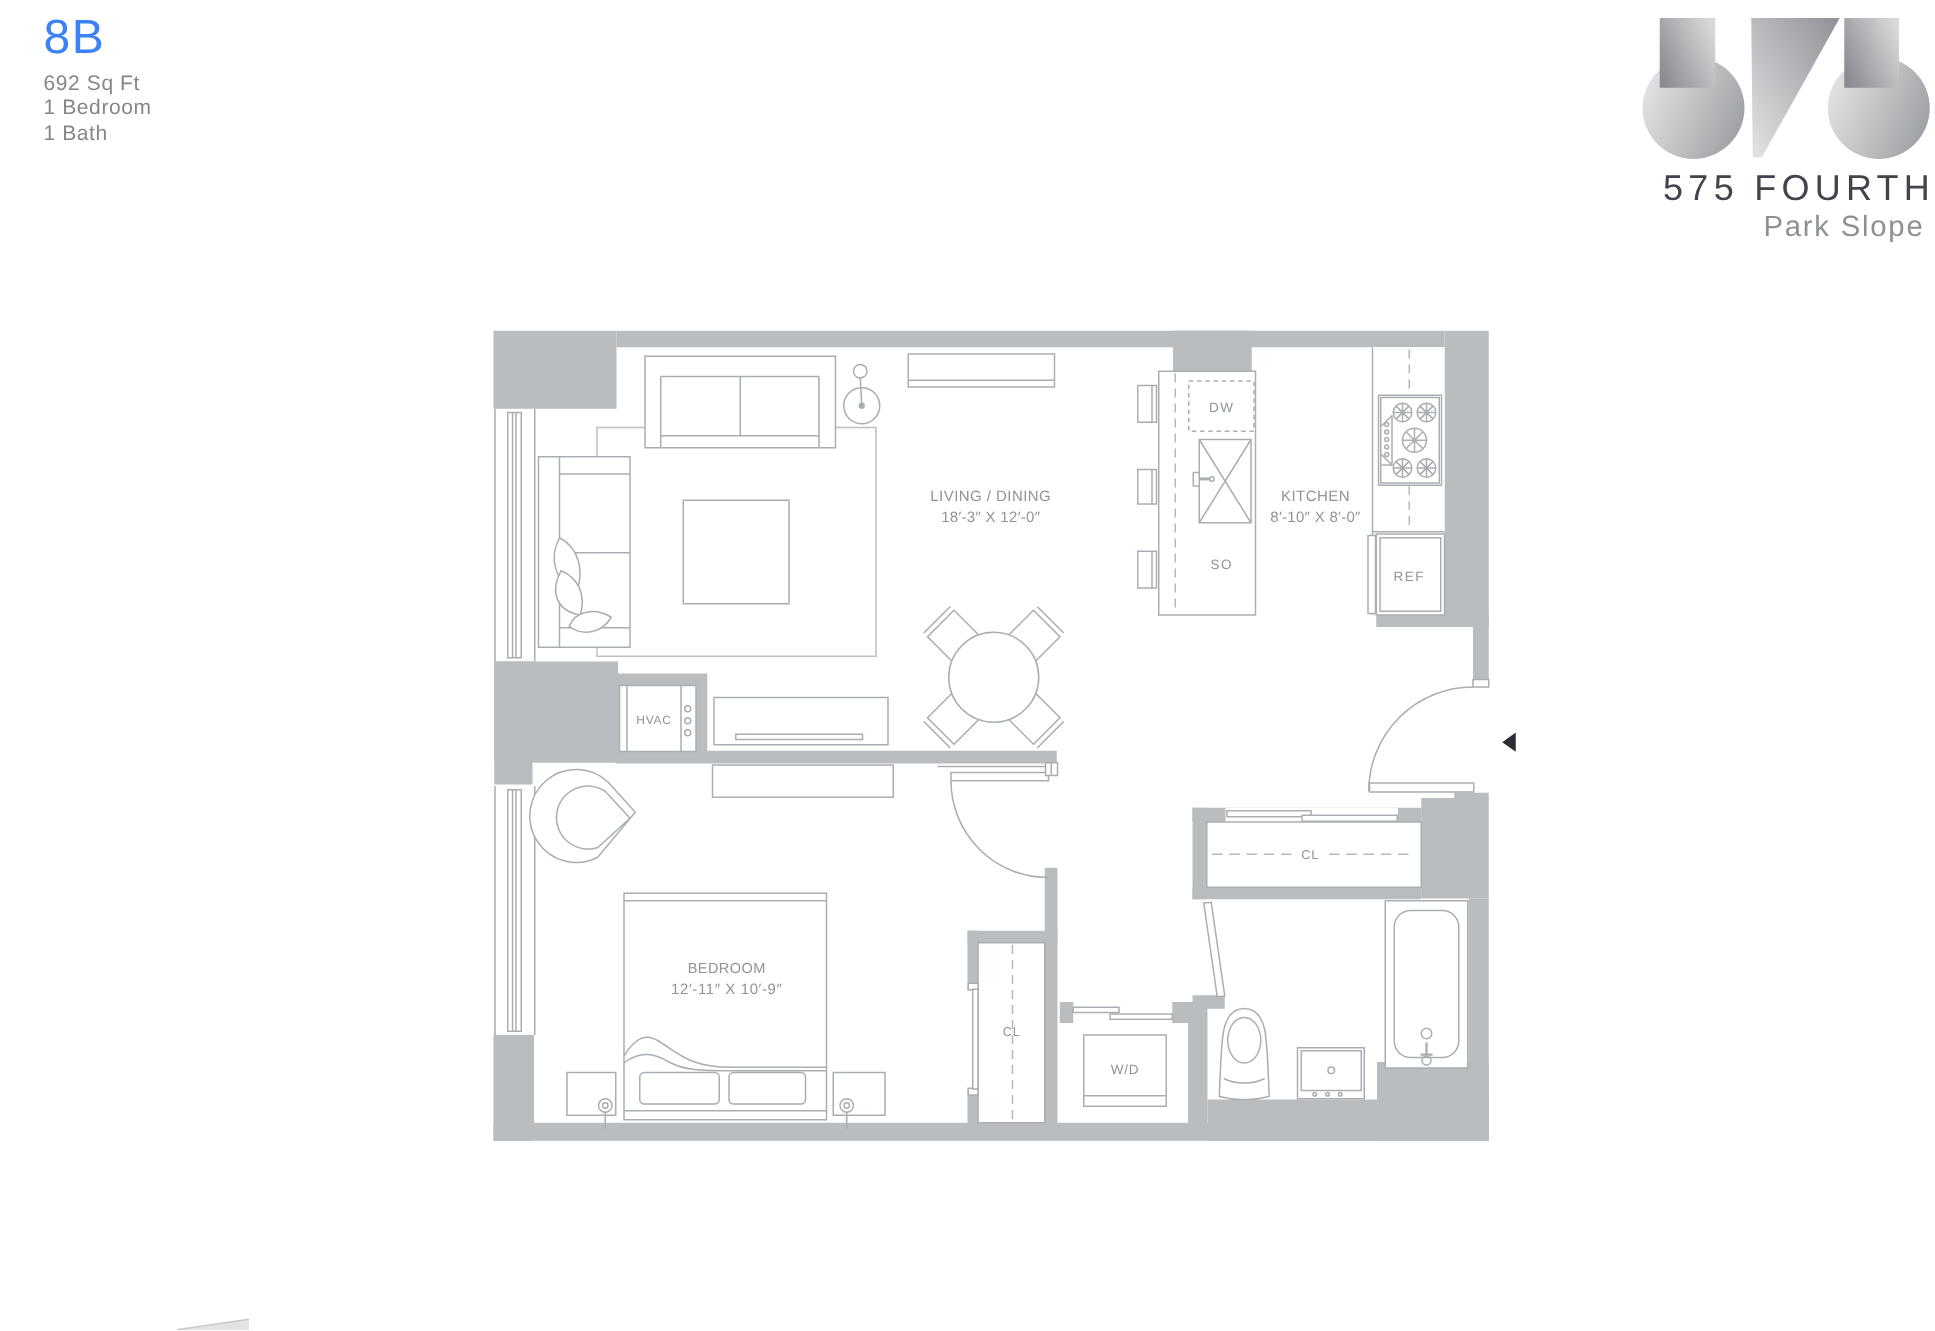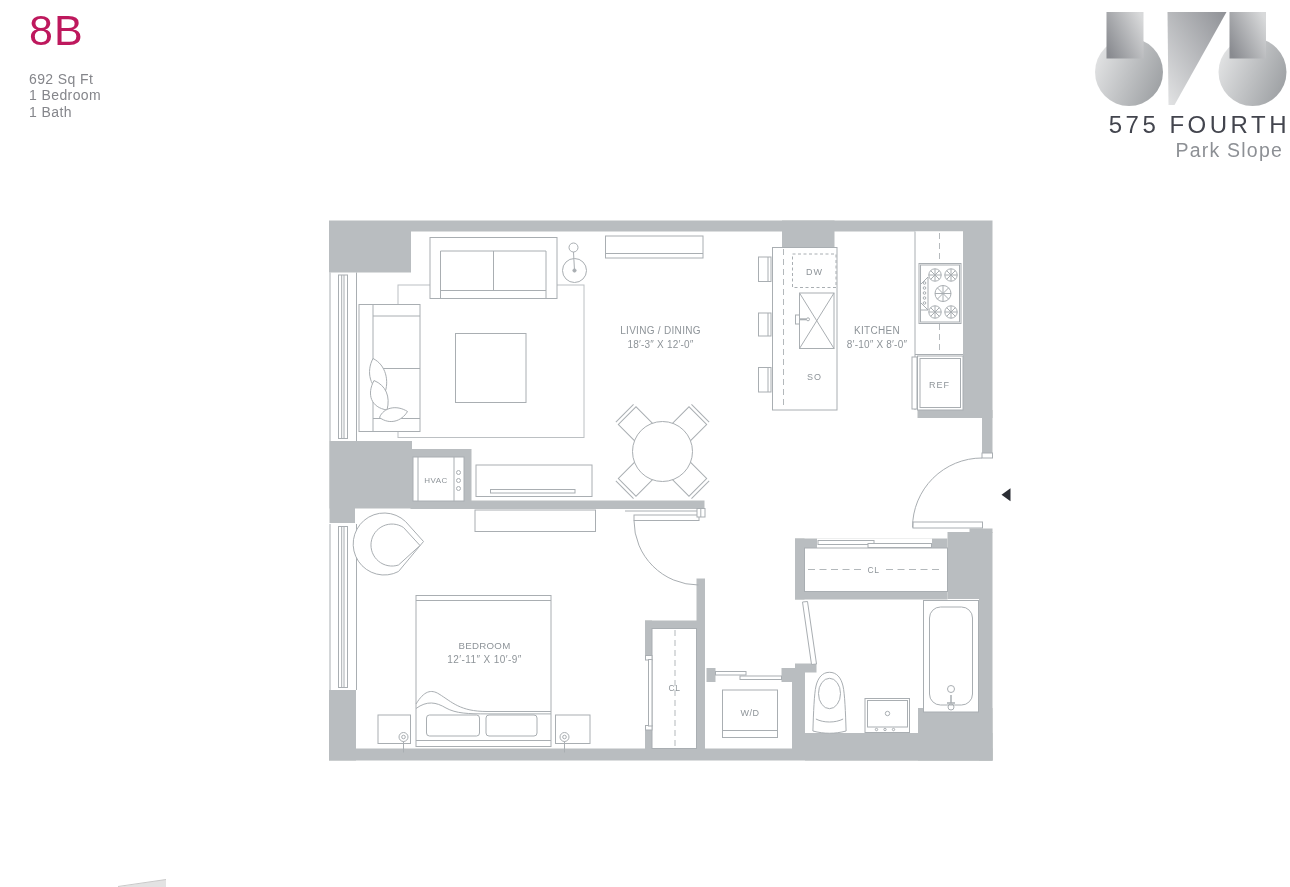--- a/index.html
+++ b/index.html
@@ -1,20 +1,20 @@
 <!DOCTYPE html>
 <html><head>
 <meta charset="utf-8">
 <style>
   html,body{margin:0;padding:0;background:#fff;}
   body{width:1290px;height:887px;position:relative;overflow:hidden;
        font-family:"Liberation Sans", sans-serif;}
   .hdr{position:absolute;left:29px;top:5.5px;}
-  .hdr .unit{font-size:43px;color:#be185d;letter-spacing:1px;}
-  .hdr .sub{margin-top:16px;font-size:14px;line-height:16.5px;color:#85868b;letter-spacing:0.4px;}
+  .hdr .unit{font-size:32px;color:#3b82f6;letter-spacing:1px;}
+  .hdr .sub{margin-top:4px;font-size:14px;line-height:16.5px;color:#85868b;letter-spacing:0.4px;}
   svg text{font-family:"Liberation Sans", sans-serif;}
 </style>
 </head>
 <body>
 
 <div class="hdr">
   <div class="unit">8B</div>
   <div class="sub">692 Sq Ft<br>1 Bedroom<br>1 Bath</div>
 </div>
 

